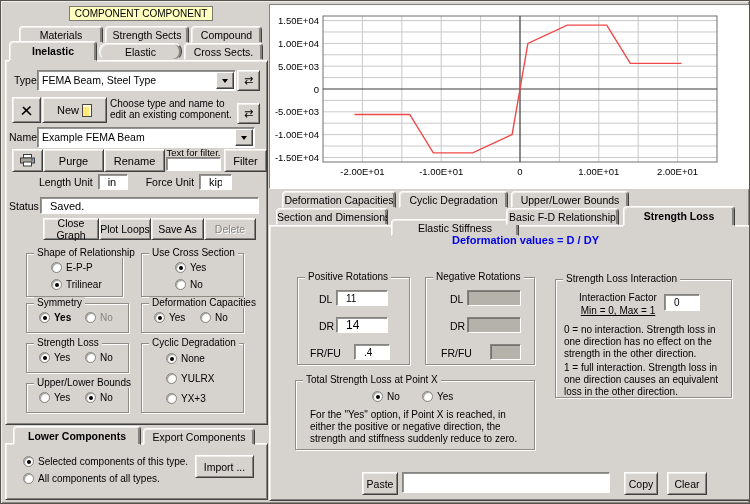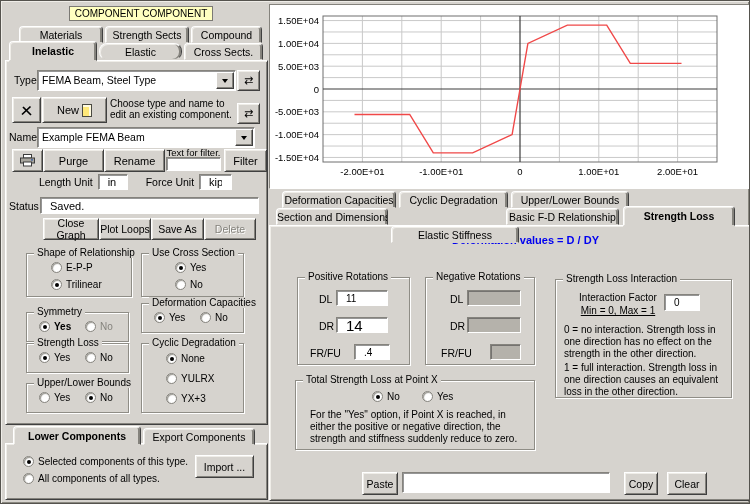--- a/index.html
+++ b/index.html
@@ -117,21 +117,21 @@
       </div>
 
       <div class="lbl" style="left:3px;top:139px;">Status</div>
       <input class="tbox" style="left: 34px; top: 136px; width: 219px; height: 17px;" value="Saved.">
 
       <div class="btn" style="left:37px;top:157px;width:54px;height:20px;font-size:10.5px;">Close Graph</div>
       <div class="btn" style="left:93px;top:157px;width:50px;height:20px;font-size:10.5px;">Plot Loops</div>
       <div class="btn" style="left:145px;top:157px;width:51px;height:20px;font-size:10.5px;">Save As</div>
       <div class="btn disabled" style="left:198px;top:157px;width:50px;height:20px;font-size:10.5px;">Delete</div>
 
-      <div class="group" style="left:20px;top:192px;width:106px;height:44px;text-align:right;">
+      <div class="group" style="left:20px;top:192px;width:97px;height:44px;text-align:right;">
         <span class="legend">Shape of Relationship</span>
         <div class="rrow" style="position:absolute;left:24px;top:8px;">
           <span class="radio"></span>
           <span class="rlabel">E-P-P</span>
         </div>
         <div class="rrow" style="position:absolute;left:24px;top:25px;">
           <span class="radio checked"></span>
           <span class="rlabel">Trilinear</span>
         </div>
       </div>
@@ -141,21 +141,21 @@
         <div class="rrow" style="position:absolute;left:33px;top:8px;">
           <span class="radio checked"></span>
           <span class="rlabel">Yes</span>
         </div>
         <div class="rrow" style="position:absolute;left:33px;top:25px;">
           <span class="radio"></span>
           <span class="rlabel">No</span>
         </div>
       </div>
 
-      <div class="group" style="left:20px;top:242px;width:103px;height:30px;margin-top:9px;">
+      <div class="group" style="left:20px;top:242px;width:103px;height:30px;">
         <span class="legend">Symmetry</span>
         <div class="rrow" style="position:absolute;left:12px;top:8px;">
           <span class="radio checked"></span>
           <span class="rlabel" style="font-weight:bold;">Yes</span>
         </div>
         <div class="rrow" style="position:absolute;left:58px;top:8px;">
           <span class="radio"></span>
           <span class="rlabel dis">No</span>
         </div>
       </div>
@@ -271,34 +271,34 @@
         <polyline fill="none" stroke="#f04848" stroke-width="1.4" points="82.5,108.5 137.7,108.5 161.3,146.9 200.7,146.9 240.1,128.6 248.0,83.0 255.9,37.4 295.3,19.1 334.7,19.1 358.3,57.4 409.5,57.4"></polyline>
       </svg>
   </div>
 
   <div class="abs" style="left:268px;top:189px;width:480px;height:310px;">
     <div class="tab" style="left:13px;top:1px;width:114px;">Deformation Capacities</div>
     <div class="tab" style="left:130px;top:1px;width:109px;">Cyclic Degradation</div>
     <div class="tab" style="left:242px;top:1px;width:118px;">Upper/Lower Bounds</div>
 
     <div class="tab" style="left:7px;top:18px;width:112px;">Section and Dimensions</div>
-    <div class="tab" style="left:122px;top:36px;width:128px;">Elastic Stiffness</div>
+    <div class="tab" style="left:122px;top:29px;width:128px;">Elastic Stiffness</div>
     <div class="tab" style="left:237px;top:18px;width:113px;">Basic F-D Relationship</div>
     <div class="tab active" style="left:354px;top:16px;width:112px;height:20px;line-height:19px;">Strength Loss</div>
 
     <div class="panel3d" style="left:0;top:35px;width:480px;height:274px;">
 
       <div class="abs" style="left:0;right:0;top:8px;text-align:center;font-weight:bold;font-size:11px;color:#0000f0;padding-left:31px;">Deformation values = D / DY</div>
 
       <div class="group" style="left:27px;top:51px;width:113px;height:88px;">
         <span class="legend">Positive Rotations</span>
         <span class="lbl" style="left:21px;top:15px;">DL</span>
         <input class="tbox" style="left: 38px; top: 12px; width: 52px; height: 16px; font-size: 10px;" value="11">
         <span class="lbl" style="left:21px;top:42px;">DR</span>
-        <input class="tbox" style="left: 38px; top: 39px; width: 52px; height: 16px; font-size: 15px;" value="14">
+        <input class="tbox" style="left: 38px; top: 39px; width: 52px; height: 16px; font-size: 12px;" value="14">
         <span class="lbl" style="left:12px;top:69px;">FR/FU</span>
         <input class="tbox" style="left: 56px; top: 66px; width: 36px; height: 16px; font-size: 10px;" value=".4">
       </div>
 
       <div class="group" style="left:155px;top:51px;width:110px;height:88px;">
         <span class="legend">Negative Rotations</span>
         <span class="lbl" style="left:24px;top:15px;">DL</span>
         <input class="tbox gray" style="left: 41px; top: 12px; width: 54px; height: 16px;" disabled="" value="">
         <span class="lbl" style="left:24px;top:42px;">DR</span>
         <input class="tbox gray" style="left: 41px; top: 39px; width: 54px; height: 16px;" disabled="" value="">

